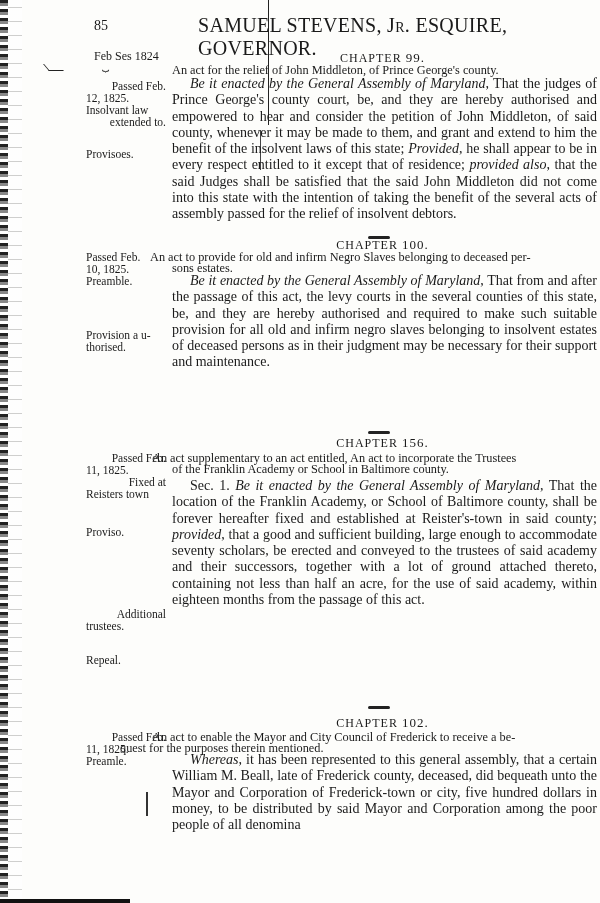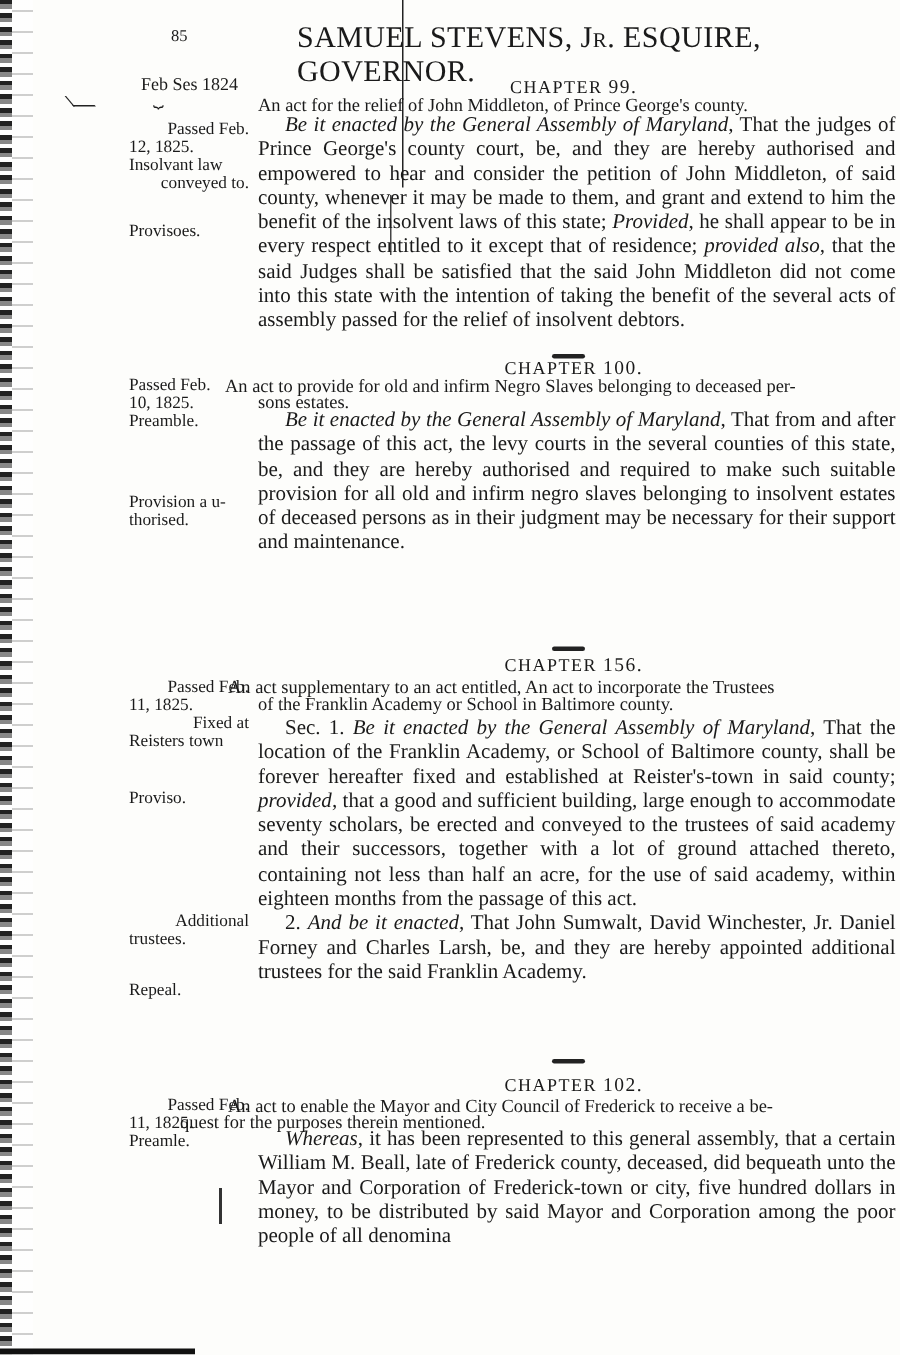--- a/index.html
+++ b/index.html
@@ -8,21 +8,21 @@
     background:#fdfdfb; color:#1a1a1a;
     font-family:"Liberation Serif","DejaVu Serif",serif;
   }
   .left-edge { position:absolute; left:0; top:0; width:8px; height:903px;
     background:repeating-linear-gradient(180deg,#222 0 3px,#888 3px 6px,#fff 6px 9px); }
   .left-edge2 { position:absolute; left:8px; top:0; width:14px; height:903px;
     background:repeating-linear-gradient(180deg,#fff 0 7px,#bbb 7px 8px,#fff 8px 14px); opacity:.7; }
   .bottom-bar { position:absolute; left:0; bottom:0; width:130px; height:4px; background:#111; }
   .vline { position:absolute; left:268px; top:0; width:1px; height:125px; background:#222; }
   .vline2 { position:absolute; left:260px; top:130px; width:1px; height:40px; background:#444; }
-  .pagenum { position:absolute; left:94px; top:18px; font-size:11px;margin-left:20px; }
+  .pagenum { position:absolute; left:94px; top:18px; font-size:14px; }
   .running-head { position:absolute; left:198px; top:14px; font-size:20px; letter-spacing:.3px; }
   .running-head .sc { font-size:14px; }
   .session { position:absolute; left:94px; top:49px; font-size:12px; }
   .brace { position:absolute; left:102px; top:58px; font-size:12px; }
   .tick { position:absolute; left:46px; top:64px; width:14px; height:6px; border-bottom:1px solid #222; border-left:1px solid #222; transform:skewX(40deg); }
   .margin { position:absolute; left:86px; width:80px; font-size:11.5px; line-height:12px; }
   .margin.r { text-align:right; }
   .chap { position:absolute; left:170px; width:425px; text-align:center; font-size:12px; letter-spacing:1px; }
   .chap .num { font-size:13px;font-family:Liberation Serif, serif; }
   .title { position:absolute; left:172px; width:425px; font-size:12.3px; line-height:12px; }
@@ -46,21 +46,21 @@
 <div class="running-head"><span>SAMUEL STEVENS, J</span><span class="sc">R</span><span>. ESQUIRE, GOVERNOR.</span></div>
 <div class="session">Feb Ses 1824</div>
 <div class="brace">⏟</div>
 <div class="tick"></div>
 
 <div class="chap" style="top:50px"><span>CHAPTER</span> <span class="num">99.</span></div>
 <div class="title ctr" style="top:64px">An act for the relief of John Middleton, of Prince George's county.</div>
 <div class="margin r" style="top:80px">Passed Feb.</div>
 <div class="margin" style="top:92px">12, 1825.</div>
 <div class="margin" style="top:104px">Insolvant law</div>
-<div class="margin r" style="top:116px">conveyed to.</div>
+<div class="margin r" style="top:116px">extended to.</div>
 <div class="margin" style="top:148px">Provisoes.</div>
 <div class="body" style="top:76px">
   <p><em>Be it enacted by the General Assembly of Maryland</em><span>, That the judges of Prince George's county court, be, and they are hereby authorised and empowered to hear and consider the petition of John Middleton, of said county, whenever it may be made to them, and grant and extend to him the benefit of the insolvent laws of this state; </span><em>Provided</em><span>, he shall appear to be in every respect entitled to it except that of residence; </span><em>provided also</em><span>, that the said Judges shall be satisfied that the said John Middleton did not come into this state with the intention of taking the benefit of the several acts of assembly passed for the relief of insolvent debtors.</span></p>
 </div>
 
 <div class="rule" style="top:236px"></div>
 
 <div class="chap" style="top:237px"><span>CHAPTER</span> <span class="num">100.</span></div>
 <div class="title" style="top:251px;left:150px;width:447px">An act to provide for old and infirm Negro Slaves belonging to deceased per-</div>
 <div class="title ctr" style="top:262px">sons estates.</div>
@@ -81,21 +81,20 @@
 <div class="margin r" style="top:452px">Passed Feb.</div>
 <div class="margin" style="top:464px">11, 1825.</div>
 <div class="margin r" style="top:476px">Fixed at</div>
 <div class="margin" style="top:488px">Reisters town</div>
 <div class="margin" style="top:526px">Proviso.</div>
 <div class="margin r" style="top:608px">Additional</div>
 <div class="margin" style="top:620px">trustees.</div>
 <div class="margin" style="top:654px">Repeal.</div>
 <div class="body" style="top:478px">
   <p><span>Sec. 1.</span> <em>Be it enacted by the General Assembly of Maryland</em><span>, That the location of the Franklin Academy, or School of Baltimore county, shall be forever hereafter fixed and established at Reister's-town in said county; </span><em>provided</em><span>, that a good and sufficient building, large enough to accommodate seventy scholars, be erected and conveyed to the trustees of said academy and their successors, together with a lot of ground attached thereto, containing not less than half an acre, for the use of said academy, within eighteen months from the passage of this act.</span></p>
-  <p><span>2.</span> <em>And be it enacted</em><span>, That John Sumwalt, David Winchester, Jr. Daniel Forney and Charles Larsh, be, and they are hereby appointed additional trustees for the said Franklin Academy.</span></p>
 </div>
 
 <div class="rule" style="top:706px"></div>
 
 <div class="chap" style="top:715px"><span>CHAPTER</span> <span class="num">102.</span></div>
 <div class="title" style="top:731px;left:152px;width:447px">An act to enable the Mayor and City Council of Frederick to receive a be-</div>
 <div class="title ctr" style="top:742px;left:120px">quest for the purposes therein mentioned.</div>
 <div class="margin r" style="top:731px">Passed Feb.</div>
 <div class="margin" style="top:743px">11, 1825.</div>
 <div class="margin" style="top:755px">Preamle.</div>

